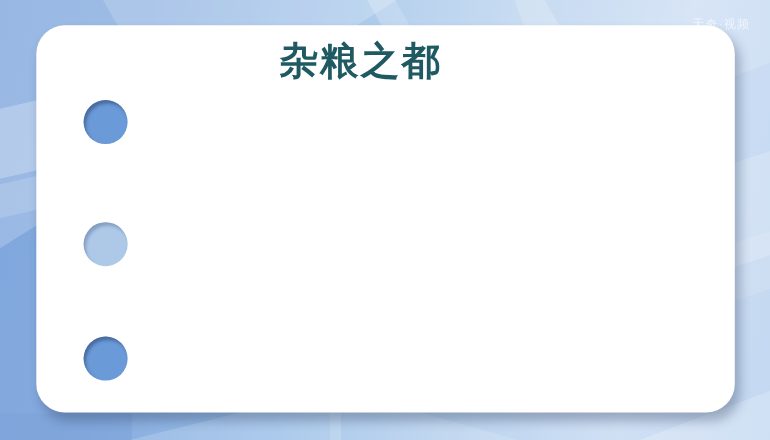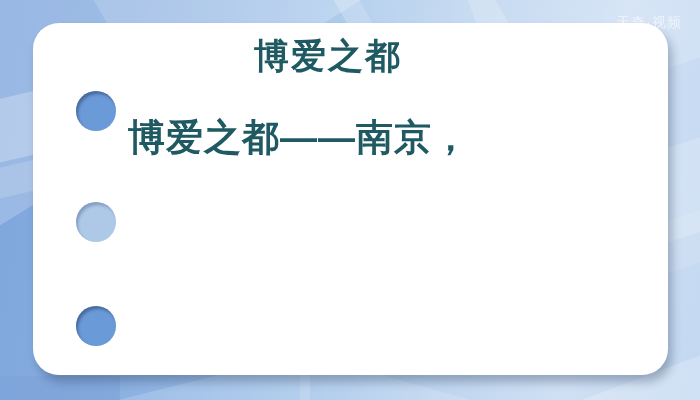--- a/index.html
+++ b/index.html
@@ -188,21 +188,21 @@
     white-space: nowrap;
   }
   #line-1 { top: 93px; }
   #line-2 { top: 172px; }
 
   
   #watermark {
     position: absolute;
     right: 18px;
     top: 14px;
-    font-size: 14px;
+    font-size: 11px;
     letter-spacing: 1px;
     color: rgba(255,255,255,0.62);
     white-space: nowrap;
     pointer-events: none;
   }
 </style>
 </head>
 <body>
 
 <div id="stage">
@@ -220,21 +220,20 @@
   <div class="facet wedge-2"></div>
   <div class="facet wedge-3"></div>
 
   <div id="card">
 
     <div class="hole hole-1"></div>
     <div class="hole faded hole-2"></div>
     <div class="hole hole-3"></div>
 
     <div class="text-col">
-      <div id="title">博爱之都</div>
-      <div class="body-line" id="line-1">博爱之都——南京，</div>
+      <div id="title">杂粮之都</div>
     </div>
 
   </div>
 
   <div id="watermark">天奇·视频</div>
 
 </div>
 
 </body></html>

